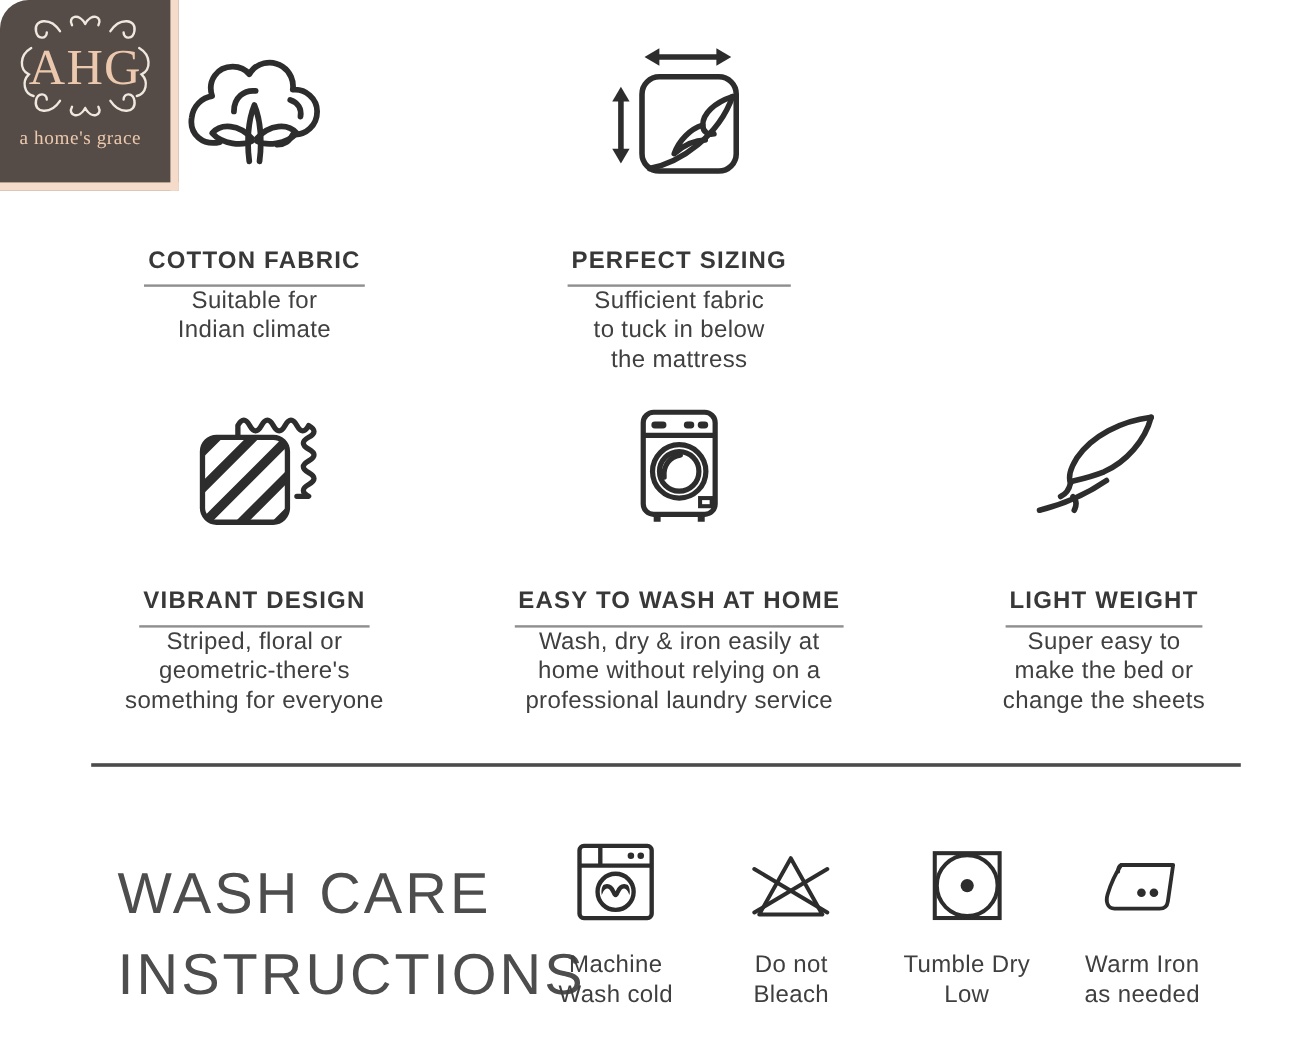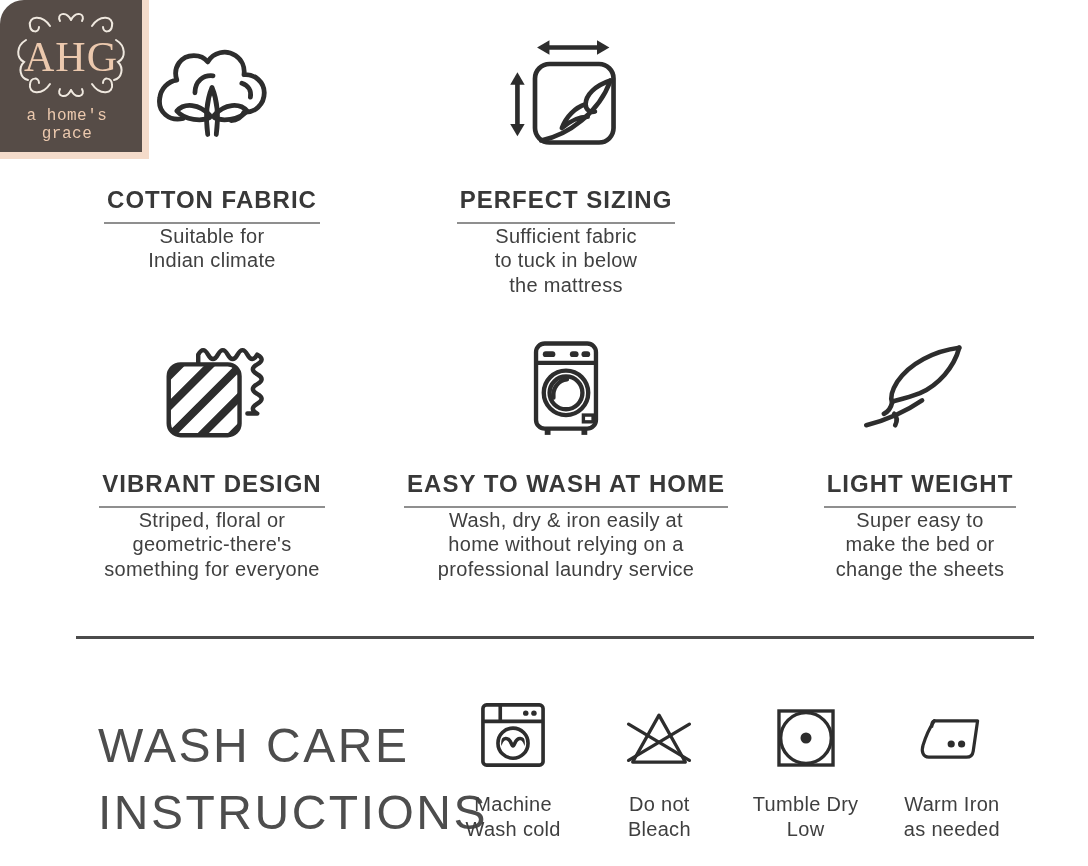--- a/index.html
+++ b/index.html
@@ -14,37 +14,37 @@
     position:absolute; top:0; left:0; width:142px; height:152px;
     background:#564c47; border-right:7px solid #f4dbca; border-bottom:7px solid #f4dbca;
   }
   .logo-ornament { position:absolute; top:6px; left:50%; transform:translateX(-50%); }
   .logo-abbr {
     position:absolute; top:33px; left:0; width:142px; text-align:center;
     font-family:"Liberation Serif", serif; font-size:42px; color:#ecc9ae; letter-spacing:1px;
   }
   .logo-tagline {
     position:absolute; top:107px; left:0; width:134px; text-align:center;
-    font-family:Liberation Mono, monospace; font-size:16px; color:#ecc9ae; letter-spacing:0.5px;
+    font-family:Liberation Serif, serif; font-size:16px; color:#ecc9ae; letter-spacing:0.5px;
   }
 
   
   .features {
     position:absolute; left:35px; width:1062px;
     display:grid; grid-template-columns:repeat(3, 354px);
   }
   .features.row1 { top:28px; }
   .features.row2 { top:330px; }
   .feature { text-align:center; }
   .feature-icon-box { display:flex; align-items:center; justify-content:center; margin-bottom:24px; }
   .row1 .feature-icon-box { height:134px; }
   .row2 .feature-icon-box { height:116px; }
   .feature-title span {
     display:inline-block; border-bottom:2px solid #8f8f8f; padding:0 3px 8px 3px;
-    font-weight:bold; font-size:24px; letter-spacing:1px; color:#383838;
+    font-weight:bold; font-size:20px; letter-spacing:1px; color:#383838;margin-top:20px;
   }
   .feature-desc {
     font-size:20px; line-height:1.22; color:#404040; letter-spacing:0.3px;
   }
 
   
   .divider { position:absolute; top:636px; left:76px; width:958px; height:3px; background:#4b4b4b; }
 
   
   .wash-heading {

